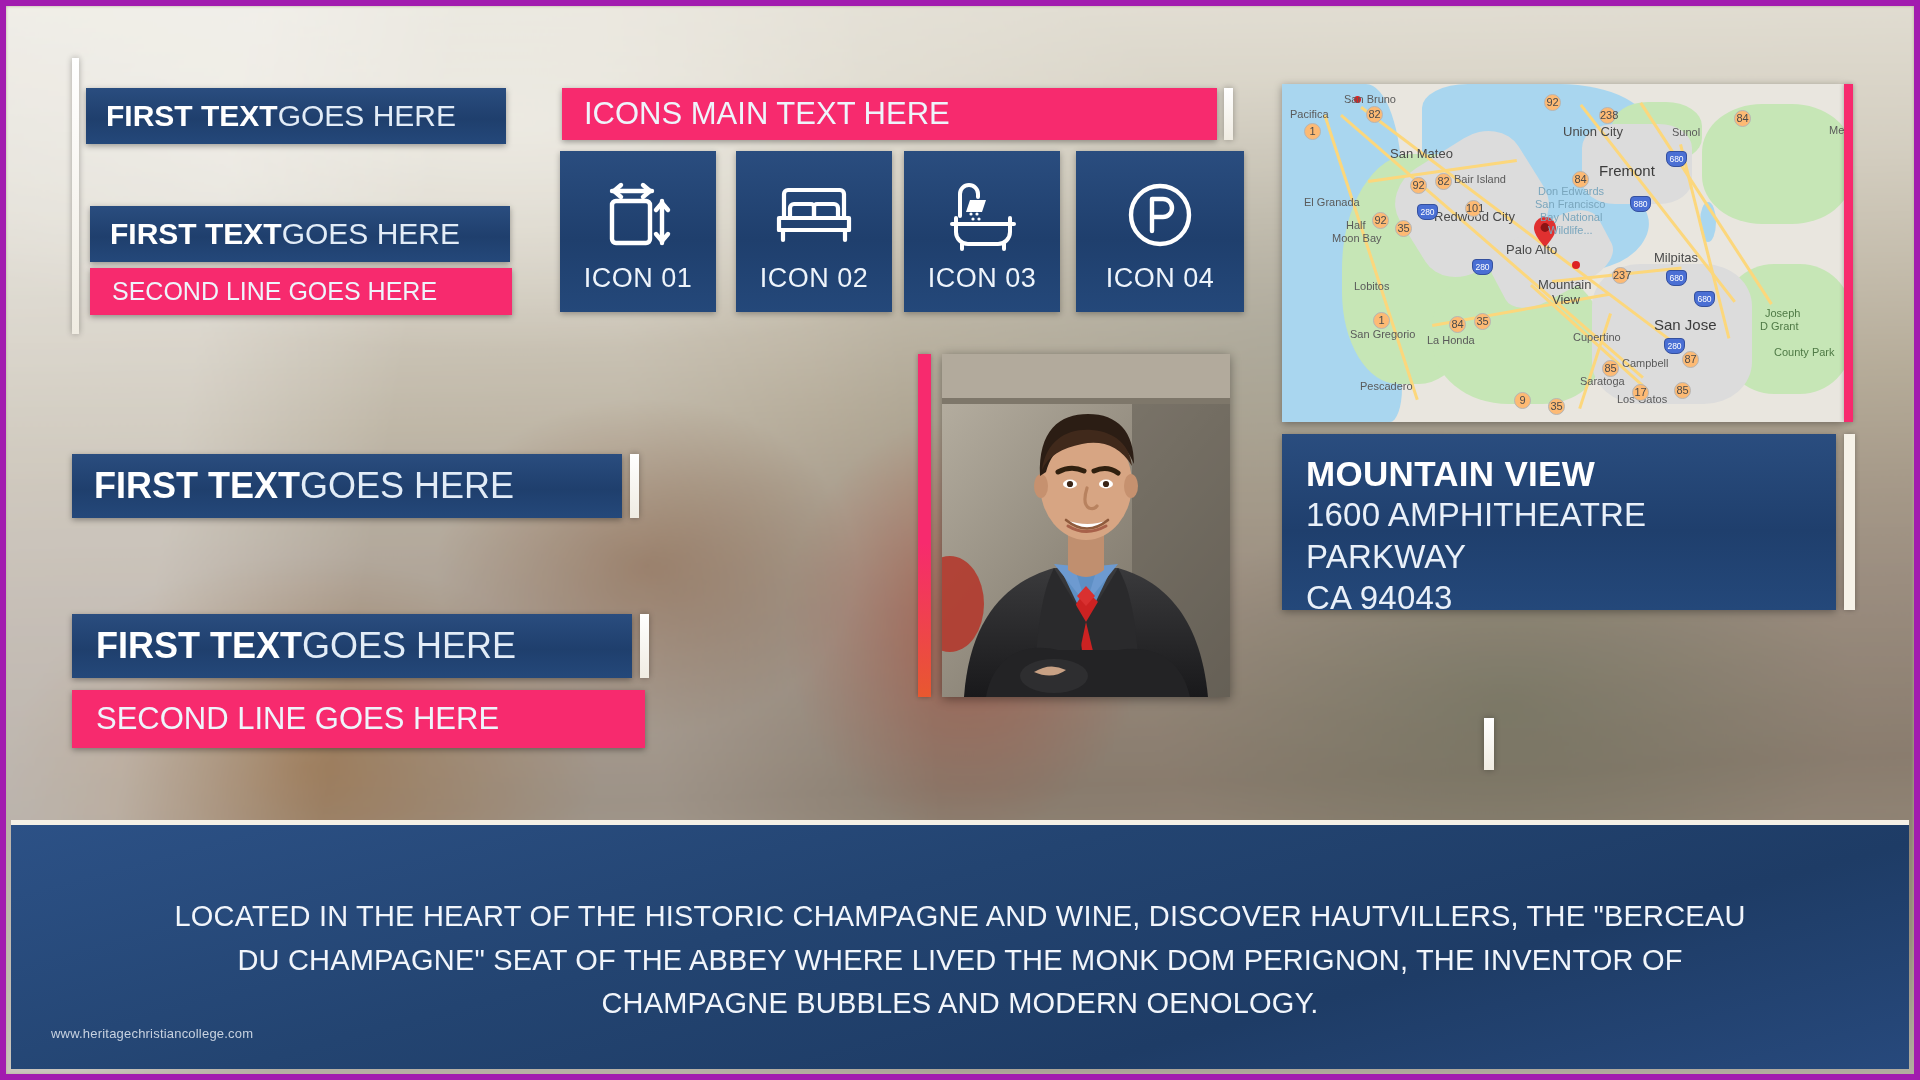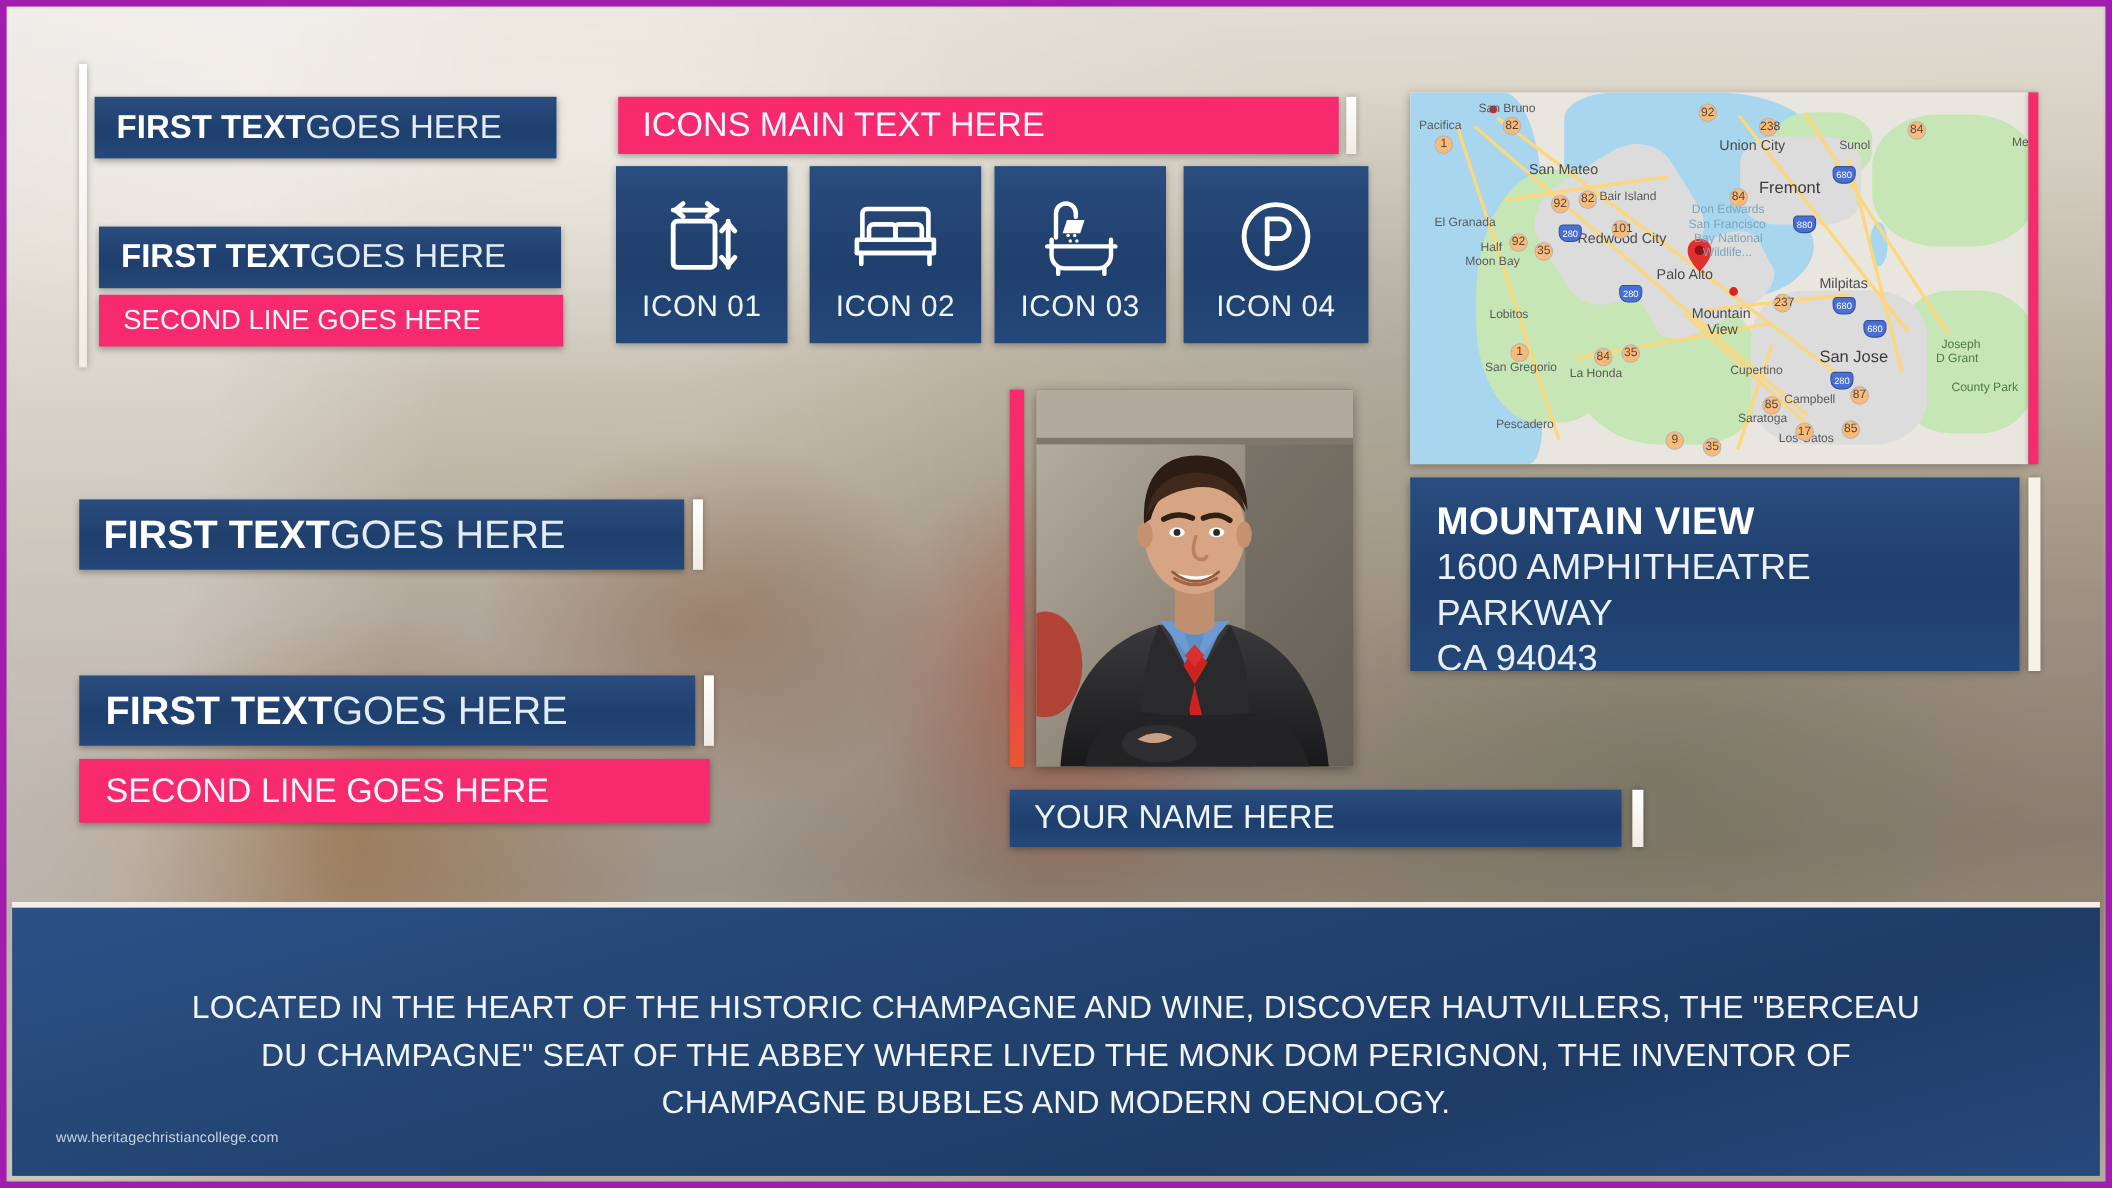--- a/index.html
+++ b/index.html
@@ -429,23 +429,20 @@
       <circle cx="164" cy="130" r="3.1" fill="#3a2416"></circle>
 
       <path d="M145 134 q-5 16 2 20 q5 2 8 -2" stroke="#b8825f" stroke-width="3.2" fill="none" stroke-linecap="round"></path>
 
       <path d="M124 166 q20 16 42 0 q-20 8 -42 0 Z" fill="#ffffff"></path>
       <path d="M124 166 q21 17 42 0" stroke="#8f5b3d" stroke-width="2.6" fill="none" stroke-linecap="round"></path>
       <path d="M126 172 q18 11 38 0" stroke="#a8614a" stroke-width="3" fill="none" stroke-linecap="round"></path>
     </svg>
   </div>
 
-  <div class="bar navy" style="left:912px; top:712px; width:556px; height:52px; padding-left:22px; font-size:30px;">
-    <span>YOUR NAME HERE</span>
-  </div>
   <div class="vwhite" style="left:1478px; top:712px; width:10px; height:52px;"></div>
 
   <div id="bottom">
     <p>LOCATED IN THE HEART OF THE HISTORIC CHAMPAGNE AND WINE, DISCOVER HAUTVILLERS, THE "BERCEAU DU CHAMPAGNE" SEAT OF THE ABBEY WHERE LIVED THE MONK DOM PERIGNON, THE INVENTOR OF CHAMPAGNE BUBBLES AND MODERN OENOLOGY.</p>
     <div id="watermark">www.heritagechristiancollege.com</div>
   </div>
 
 </div>
 
 </body></html>

